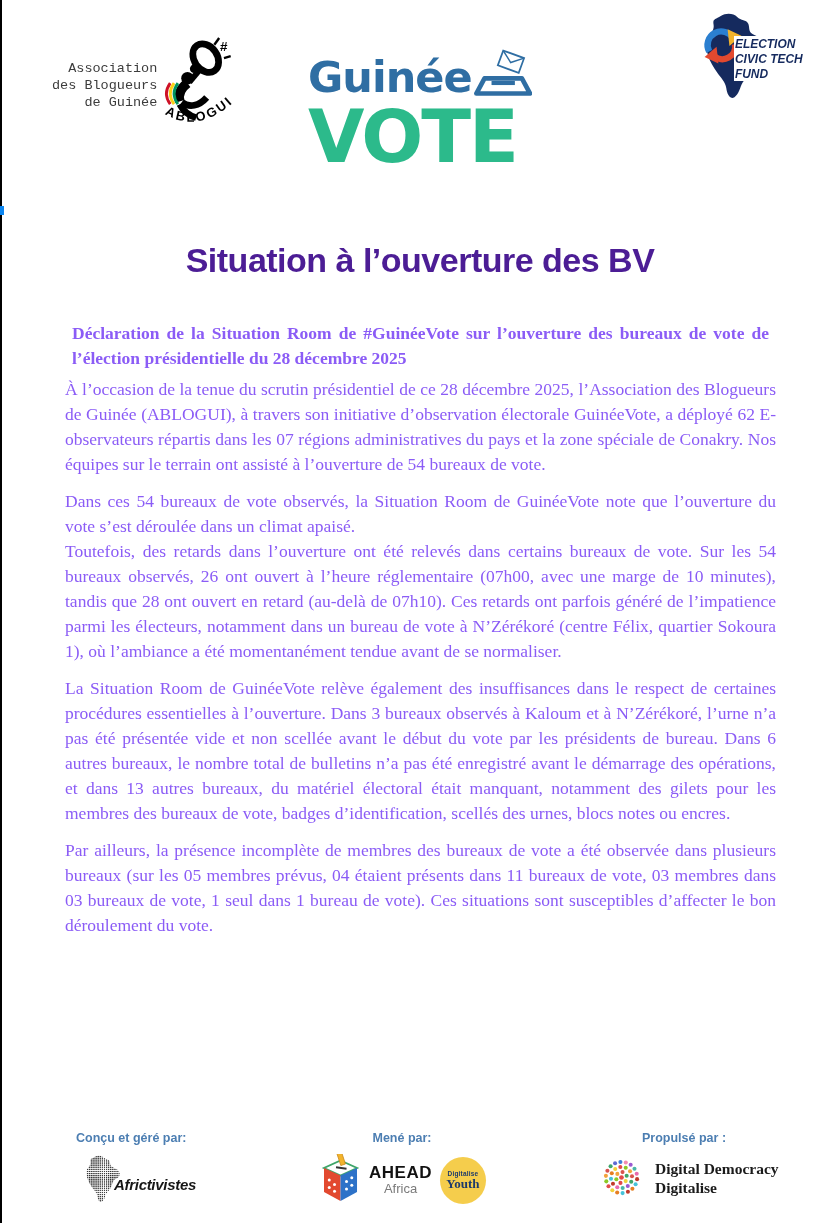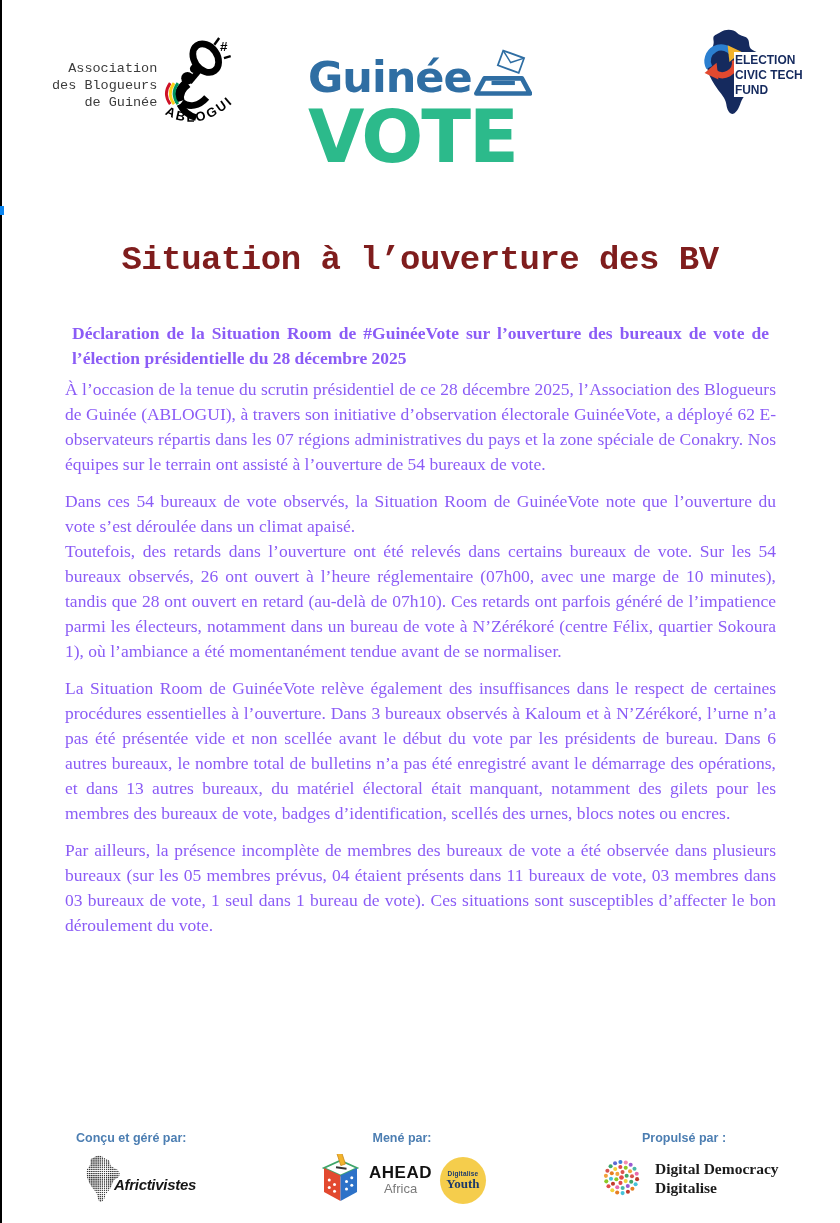--- a/index.html
+++ b/index.html
@@ -27,37 +27,37 @@
   .gv-word1 {
     font-family: "DejaVu Sans", sans-serif; font-weight: bold;
     font-size: 43px; color: #2f6ea3; line-height: 1.05; letter-spacing: -1px;
   }
   .gv-ballot { width: 80px; height: 60px; margin-left: 2px; margin-top: -4px; }
   .gv-word2 {
     font-family: "DejaVu Sans", sans-serif; font-weight: bold;
     font-size: 73px; color: #2cba8b; line-height: 0.85; letter-spacing: -2px; margin-top: 0px;
   }
 
-  .logo-ectf { position: absolute; left: 688px; top: 24px; width: 146px; height: 104px; }
+  .logo-ectf { position: absolute; left: 688px; top: 8px; width: 146px; height: 104px; font-style: italic; }
   .ectf-africa { position: absolute; left: 0; top: 2px; width: 82px; height: 96px; }
   .ectf-arrows { position: absolute; left: 12px; top: 14px; width: 46px; height: 46px; }
   .ectf-text {
     position: absolute; left: 46px; top: 28px;
     font-family: "Liberation Sans", sans-serif; font-weight: bold;
     color: #152a5e; font-size: 13px; line-height: 15px;
     transform: scaleX(0.92); transform-origin: left top; white-space: nowrap;
   }
   .ectf-text div span { background: #fff; padding: 0 1px; display: inline-block; }
 
   
   .doc-title {
     position: absolute; top: 241px; left: 0; width: 100%;
     text-align: center;
-    font-family: Liberation Mono, monospace; font-weight: 800;
-    font-size: 34px; letter-spacing: -0.5px; color: #7f1d1d;
+    font-family: Liberation Sans, sans-serif; font-weight: 800;
+    font-size: 34px; letter-spacing: -0.5px; color: #4c1d95;
   }
 
   
   .content {
     position: absolute; top: 321px; left: 65px; width: 711px;
     font-size: 17.5px; line-height: 25px; color: #8b5cf6;
     text-align: justify;
   }
   .content p { margin: 0 0 12px; }
   .doc-heading { font-weight: bold; padding: 0 7px; margin-bottom: 6px !important; }

